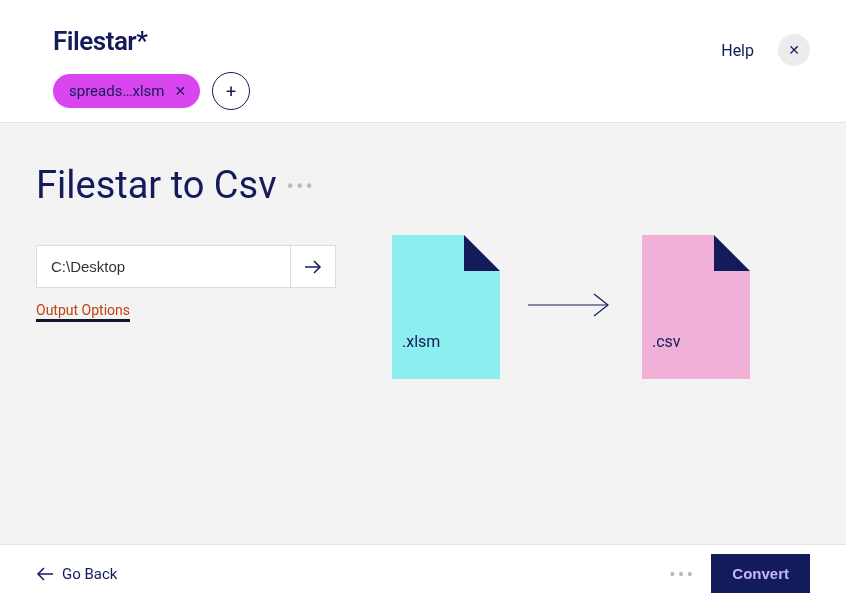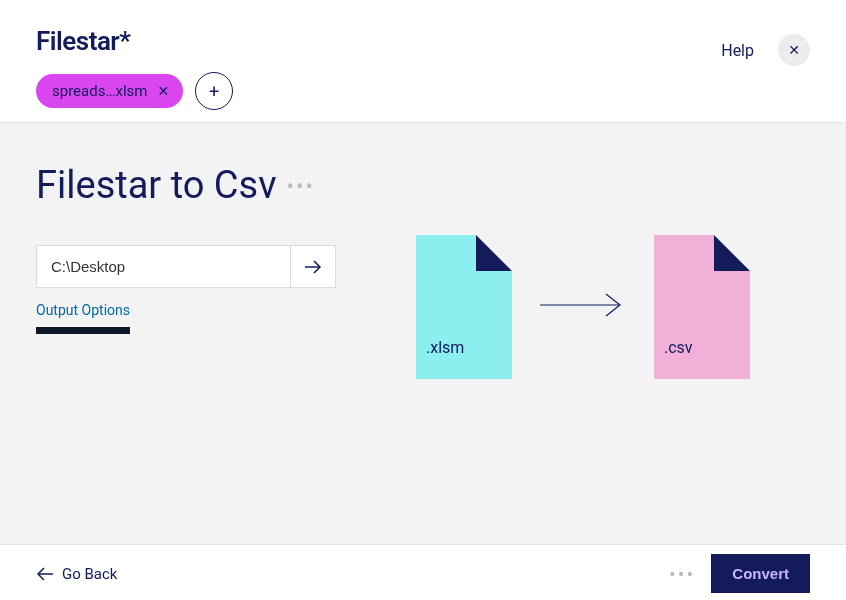--- a/index.html
+++ b/index.html
@@ -12,21 +12,21 @@
       width: 846px;
       height: 600px;
       background: #ffffff;
       overflow: hidden;
       color: #131b5a;
     }
     .header {
       display: flex;
       justify-content: space-between;
       align-items: flex-start;
-      padding: 26px 36px 0 36px;
+      padding: 26px 36px 0 53px;
       background: #ffffff;
     }
     .header-left {
       display: flex;
       flex-direction: column;
       gap: 16px;
     }
     .logo {
       font-size: 26px;
       font-weight: 600;
@@ -150,39 +150,39 @@
       display: flex;
       align-items: center;
       justify-content: center;
       cursor: pointer;
     }
     .dir-go svg { stroke: #131b5a; }
     .options-link {
       display: inline-block;
       margin-top: 14px;
       font-size: 14px;
-      color: #0369a1;
-      border-bottom: 7px solid #0f172a;
-      padding-bottom: 9px;
+      color: #c2410c;
+      border-bottom: 3px solid #0f172a;
+      padding-bottom: 1px;
       cursor: pointer;
     }
     .right-col {
       display: flex;
       align-items: center;
       gap: 28px;
       padding-right: 60px;
       margin-top: -10px;
     }
     .file-icon {
-      width: 96px;
+      width: 108px;
       height: 144px;
       position: relative;
       display: flex;
       align-items: flex-end;
-      padding: 0 10px 22px 10px;
+      padding: 0 10px 28px 10px;
     }
     .file-icon.src { background: #8ceeee; }
     .file-icon.dst { background: #f1b0d8; }
     .file-icon .corner {
       position: absolute;
       top: 0;
       right: 0;
       width: 36px;
       height: 36px;
       background: #f3f3f4;

